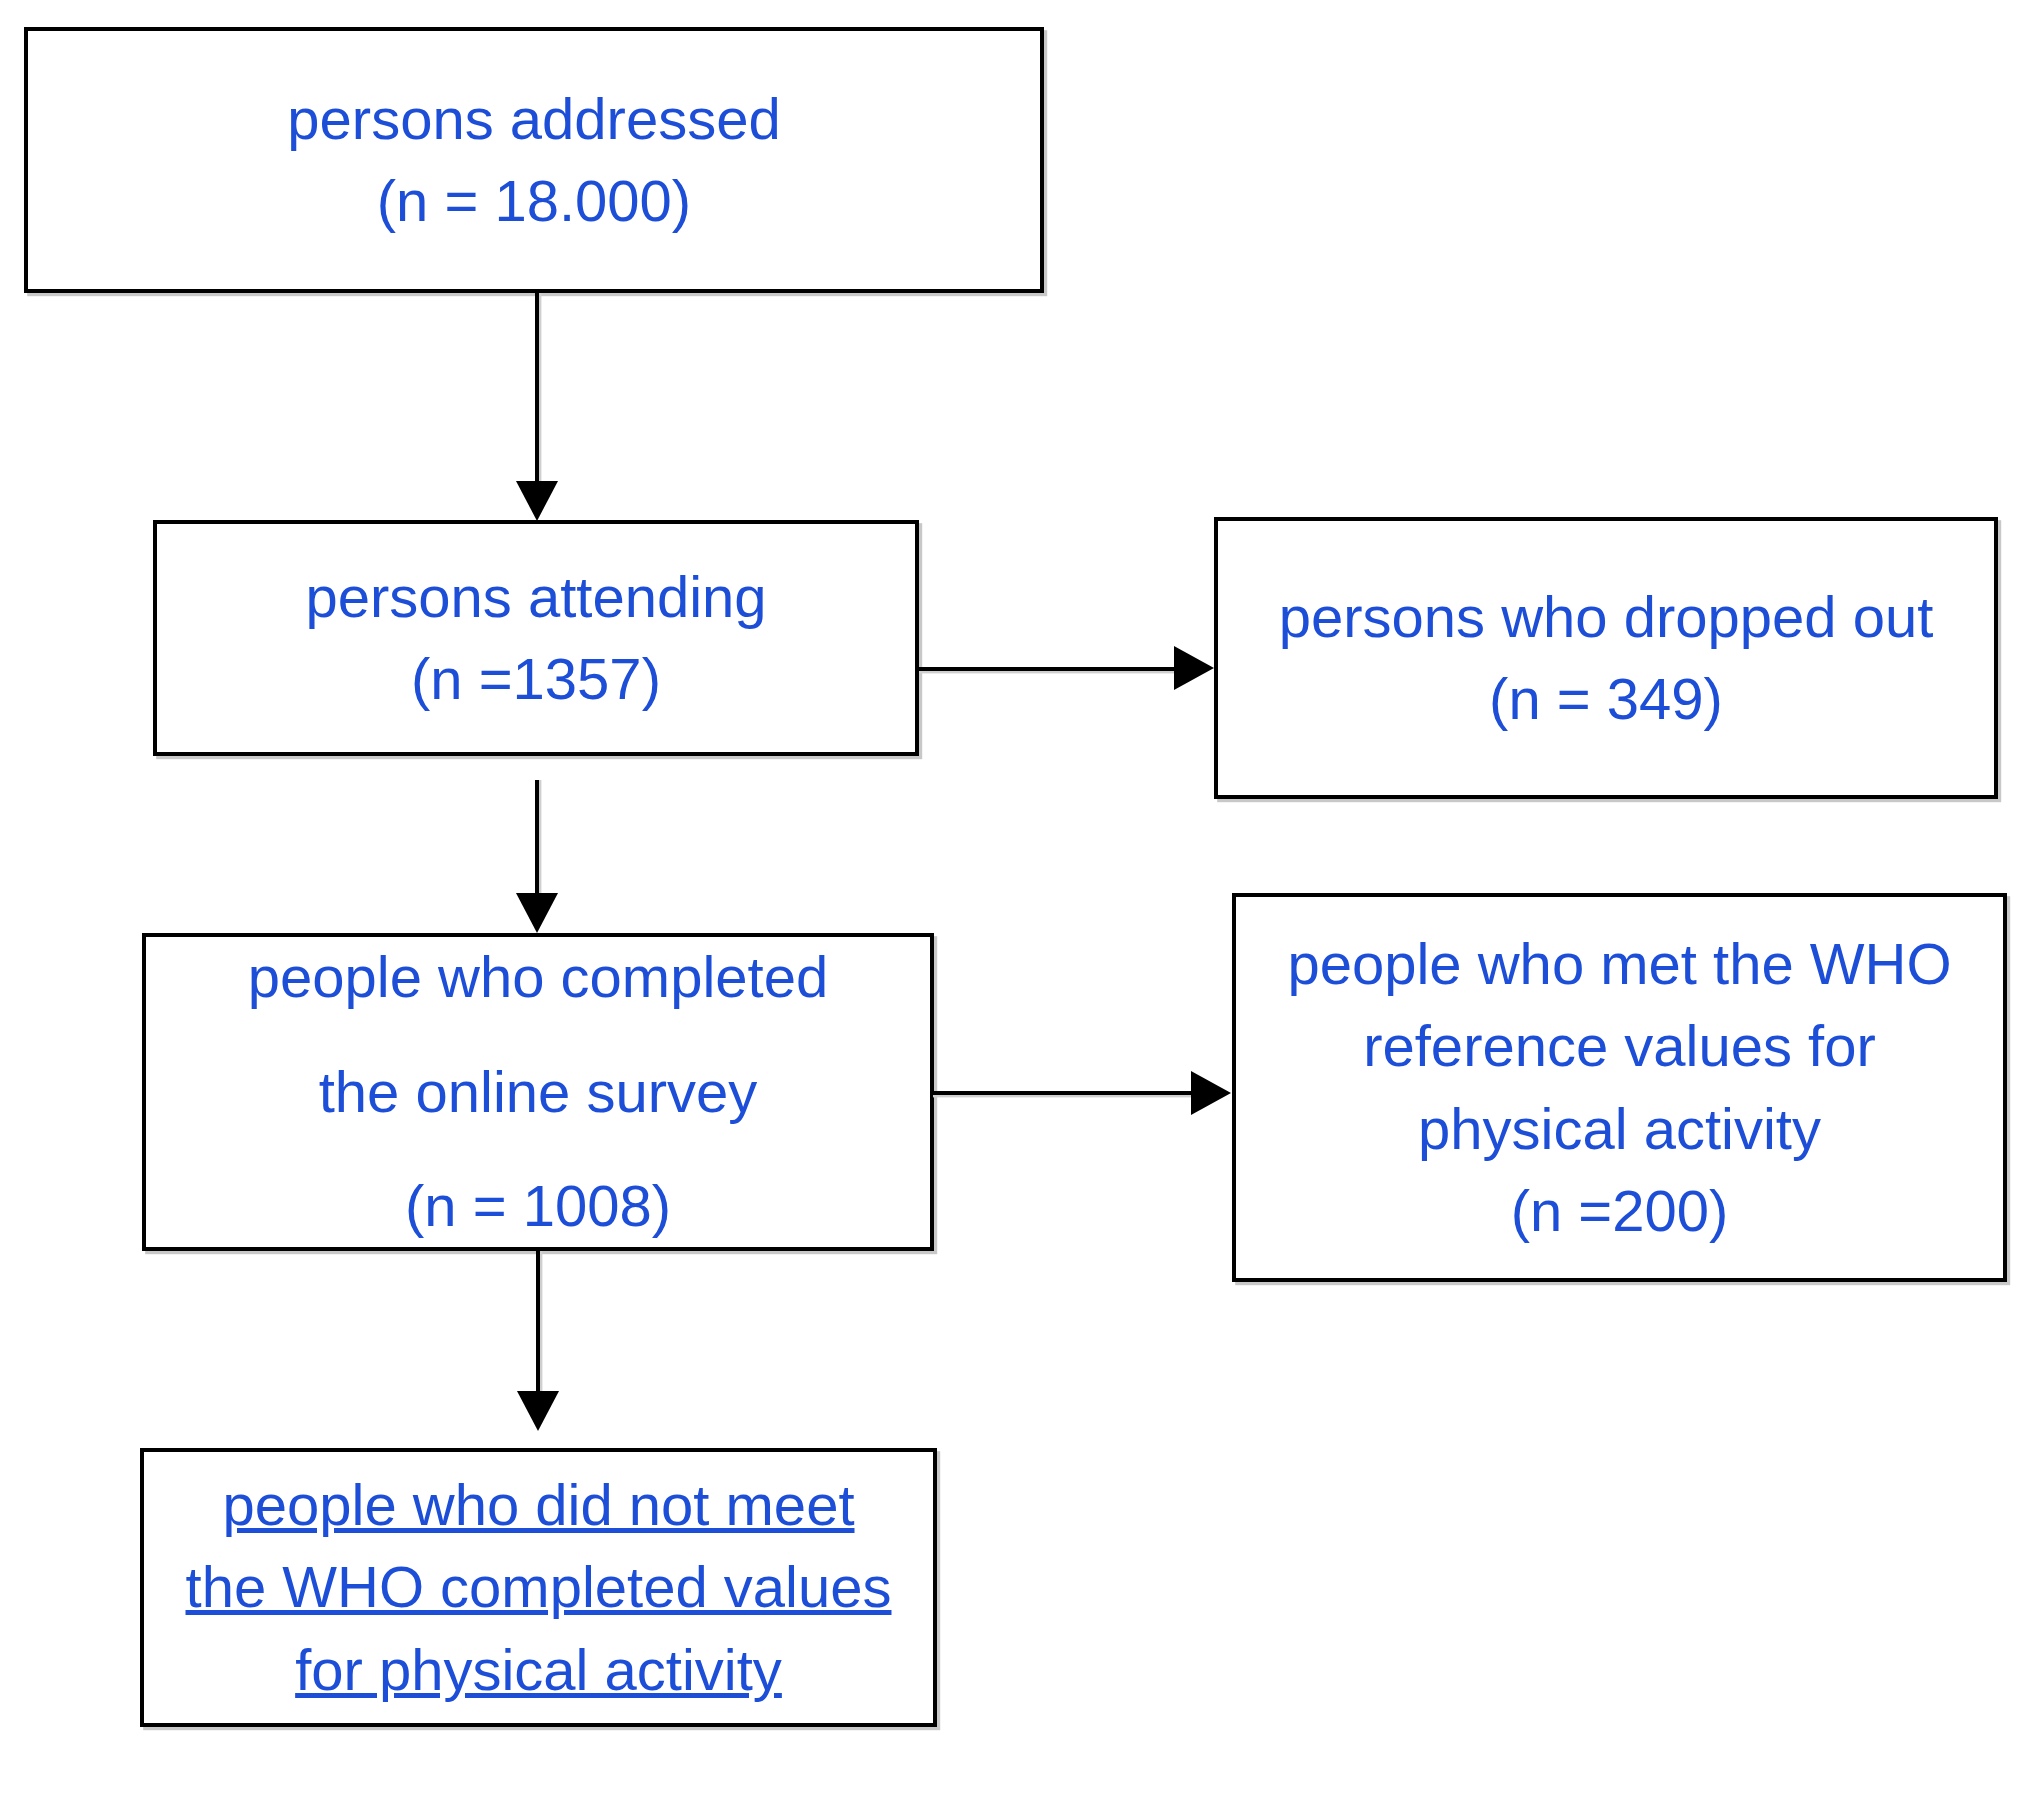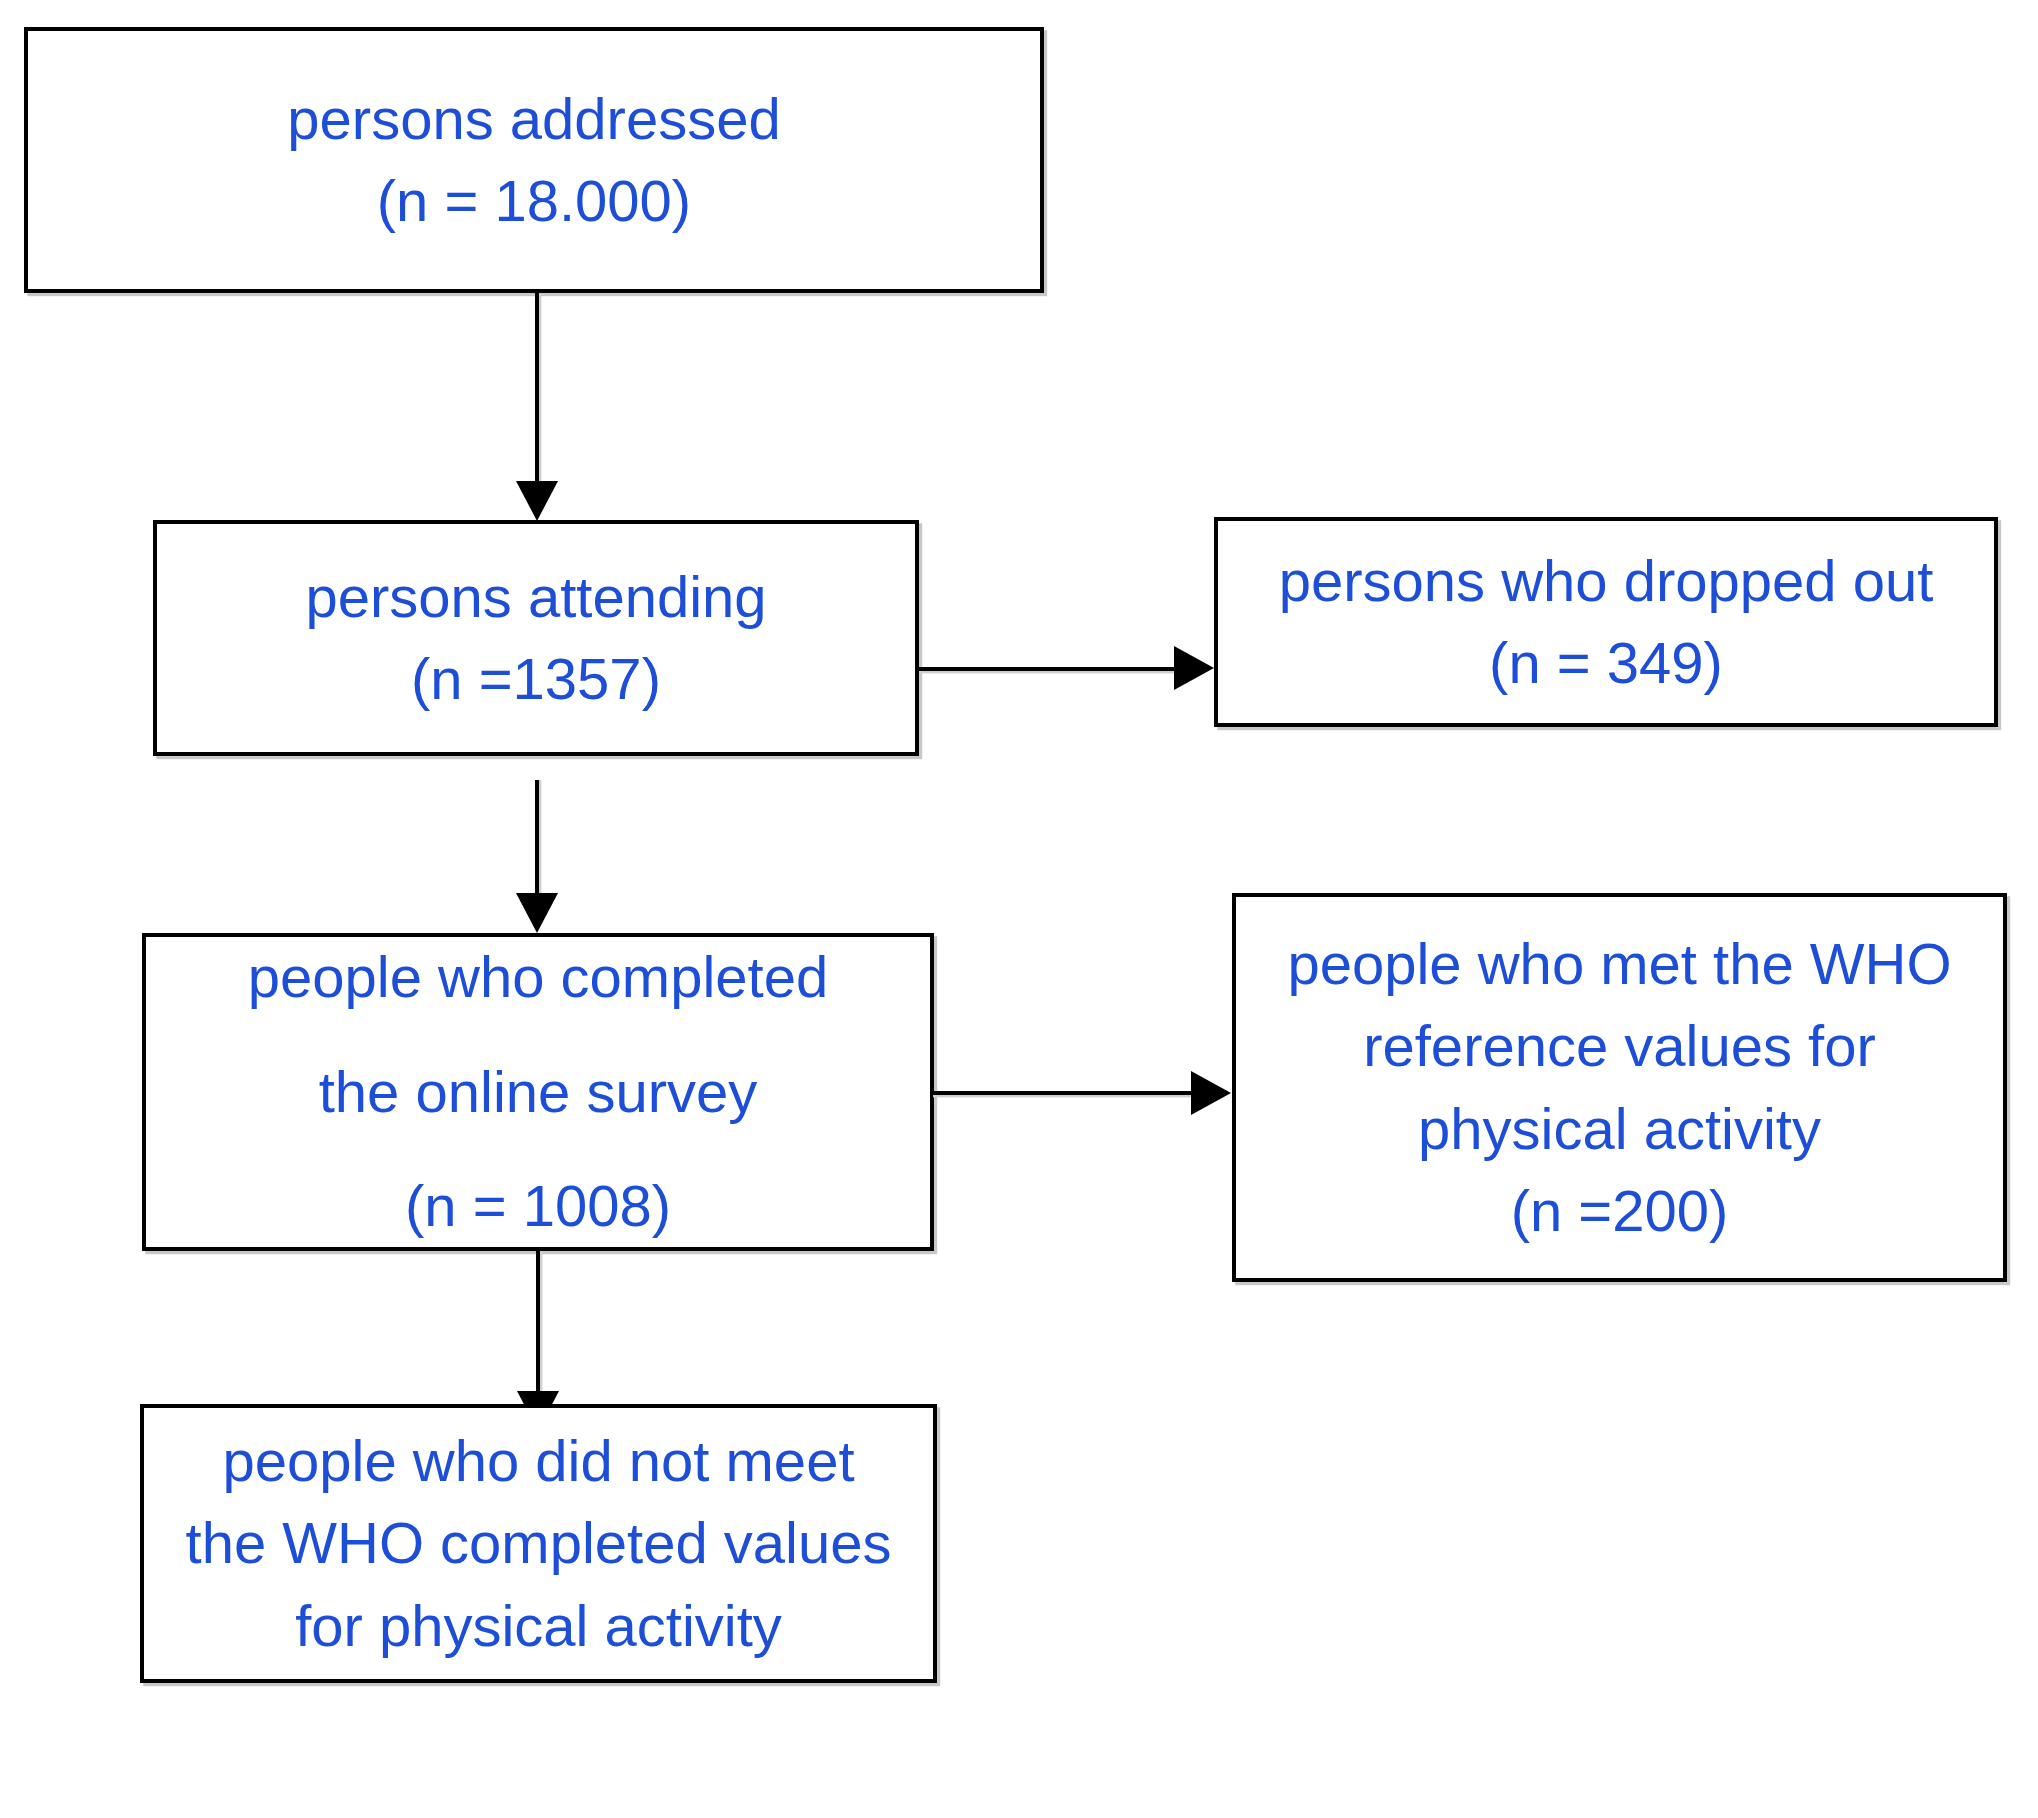--- a/index.html
+++ b/index.html
@@ -76,21 +76,21 @@
   <div class="vhead" style="left:516px; top:481px;"></div>
 
   <div class="node" style="left:153px; top:520px; width:766px; height:236px;">
     <div class="tline">persons attending</div>
     <div class="tline">(n =1357)</div>
   </div>
 
   <div class="hstem" style="left:919px; top:667px; width:256px;"></div>
   <div class="rhead" style="left:1174px; top:646px;"></div>
 
-  <div class="node" style="left:1214px; top:517px; width:784px; height:210px;">
+  <div class="node" style="left:1214px; top:517px; width:784px; height:282px;">
     <div class="tline">persons who dropped out</div>
     <div class="tline">(n = 349)</div>
   </div>
 
   <div class="vstem" style="left:535px; top:780px; height:114px;"></div>
   <div class="vhead" style="left:516px; top:893px;"></div>
 
   <div class="node" style="left:142px; top:933px; width:792px; height:318px;gap:32px;">
     <div class="tline">people who completed</div>
     <div class="tline">the online survey</div>
@@ -103,20 +103,20 @@
   <div class="node" style="left:1232px; top:893px; width:775px; height:389px;">
     <div class="tline">people who met the WHO</div>
     <div class="tline">reference values for</div>
     <div class="tline">physical activity</div>
     <div class="tline">(n =200)</div>
   </div>
 
   <div class="vstem" style="left:536px; top:1251px; height:141px;"></div>
   <div class="vhead" style="left:517px; top:1391px;"></div>
 
-  <div class="node" style="left:140px; top:1404px; width:797px; height:279px;">
+  <div class="node" style="left:140px; top:1448px; width:797px; height:279px;text-decoration:underline;">
     <div class="tline">people who did not meet</div>
     <div class="tline">the WHO completed values</div>
     <div class="tline">for physical activity</div>
   </div>
 
 </div>
 
 
 </body></html>

